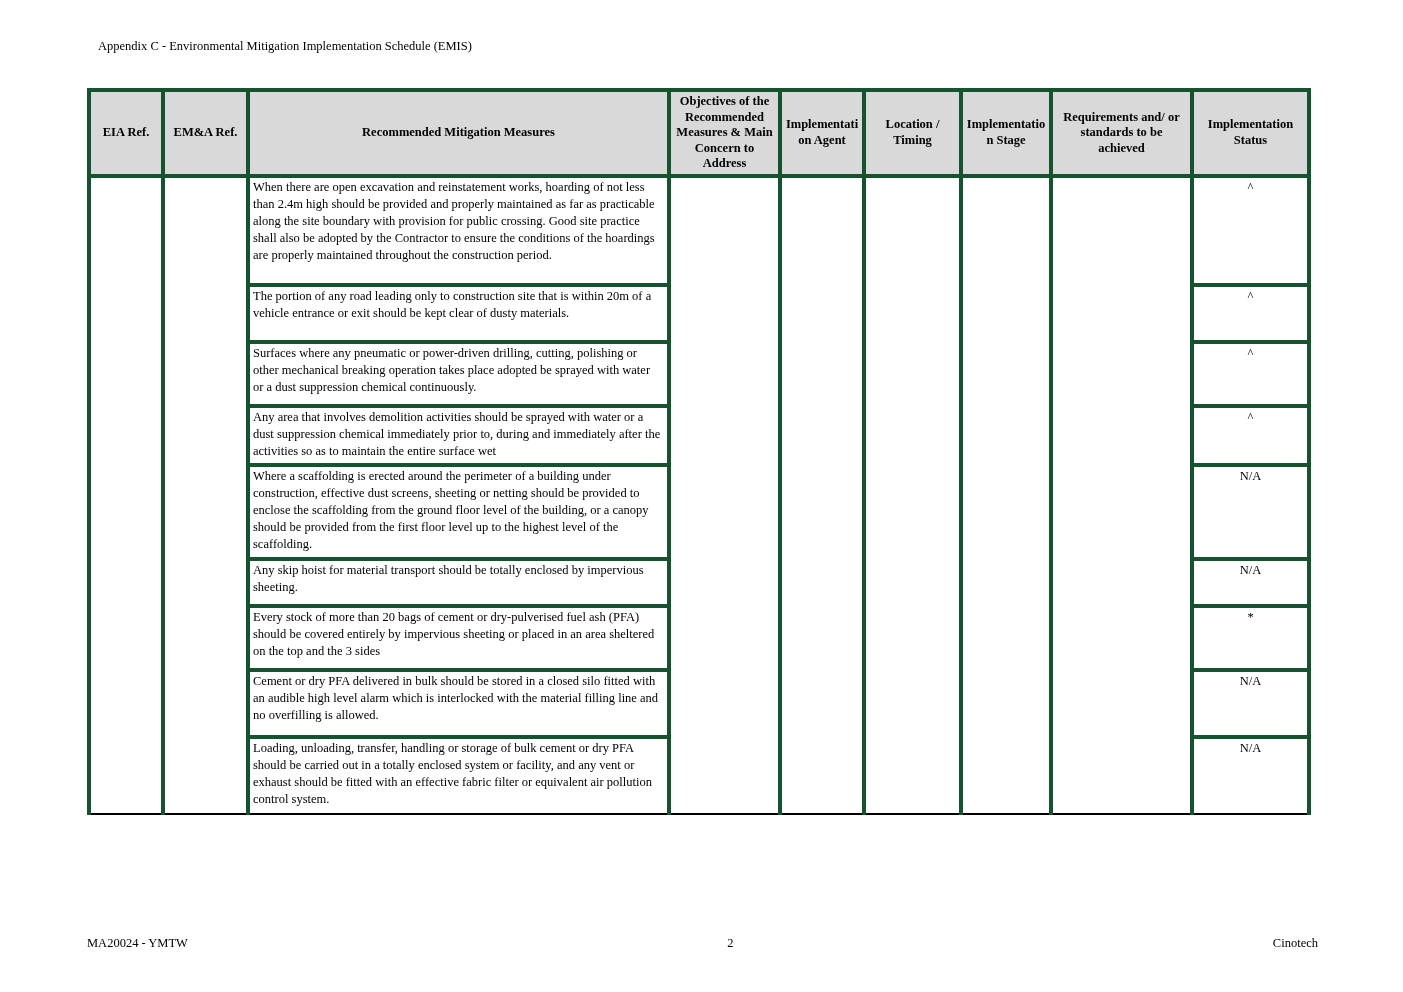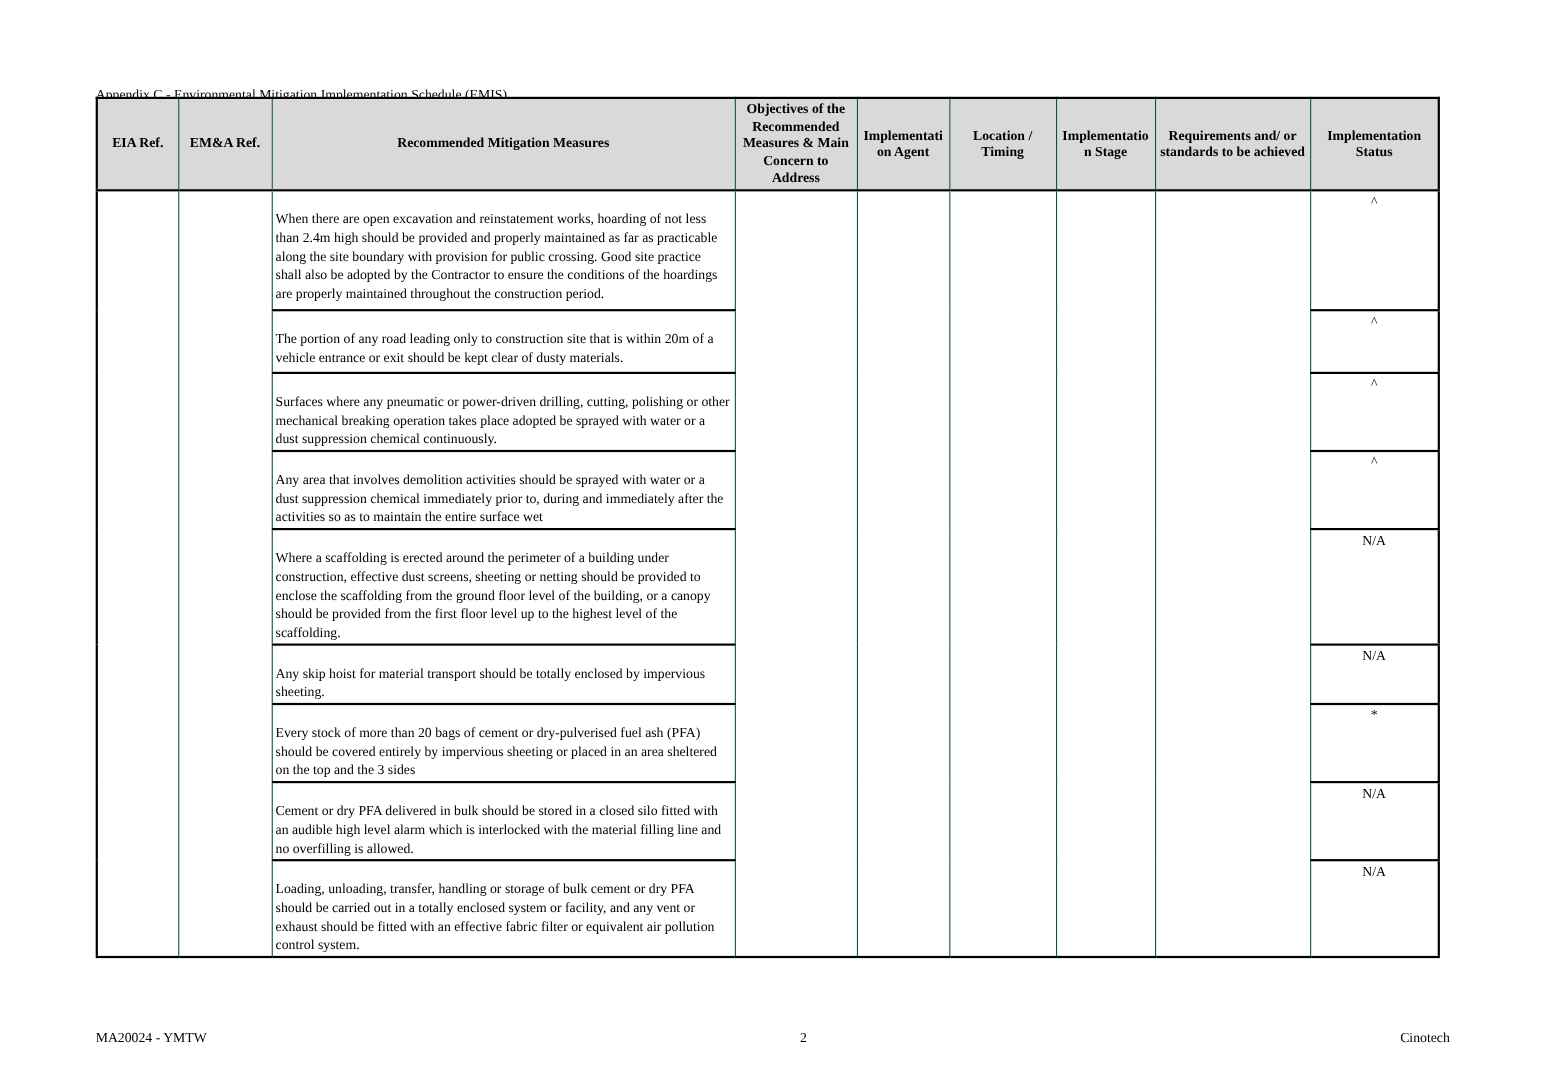--- a/index.html
+++ b/index.html
@@ -8,58 +8,57 @@
     position: relative;
     width: 1403px;
     height: 992px;
     background: #ffffff;
     font-family: "Liberation Serif", "DejaVu Serif", serif;
     color: #000000;
     overflow: hidden;
   }
   .doc-title {
     position: absolute;
-    left: 87px;
+    left: 98px;
     top: 39px;
     font-size: 12.5px;
     white-space: nowrap;
-    margin-top: 40px;
   }
   table.emis {
     position: absolute;
     left: 87px;
     top: 88px;
     width: 1220px;
     border-collapse: collapse;
     table-layout: fixed;
     border: 2px solid #000;
   }
   table.emis th, table.emis td {
-    border: 1px solid #14532d;
+    border: 4px solid #14532d;
     overflow: hidden;
   }
   table.emis thead tr { height: 84px; }
   table.emis thead th {
     background: #d9d9d9;
     font-size: 12.5px;
     font-weight: bold;
     text-align: center;
     vertical-align: middle;
     line-height: 15.5px;
     padding: 2px 3px;
     overflow-wrap: break-word;
     border-bottom: 2px solid #000;
   }
   table.emis td { border-bottom: 2px solid #000; }
   td.measure {
     font-size: 12.5px;
     line-height: 17px;
     vertical-align: top;
     text-align: left;
-    padding: 17px 4px 1px 3px;
+    padding: 1px 4px 1px 3px;
   }
   td.status {
     font-size: 12.5px;
     line-height: 16px;
     vertical-align: top;
     text-align: center;
     padding-top: 1px;
   }
   td.merged { background: #ffffff; }
   .footer {

